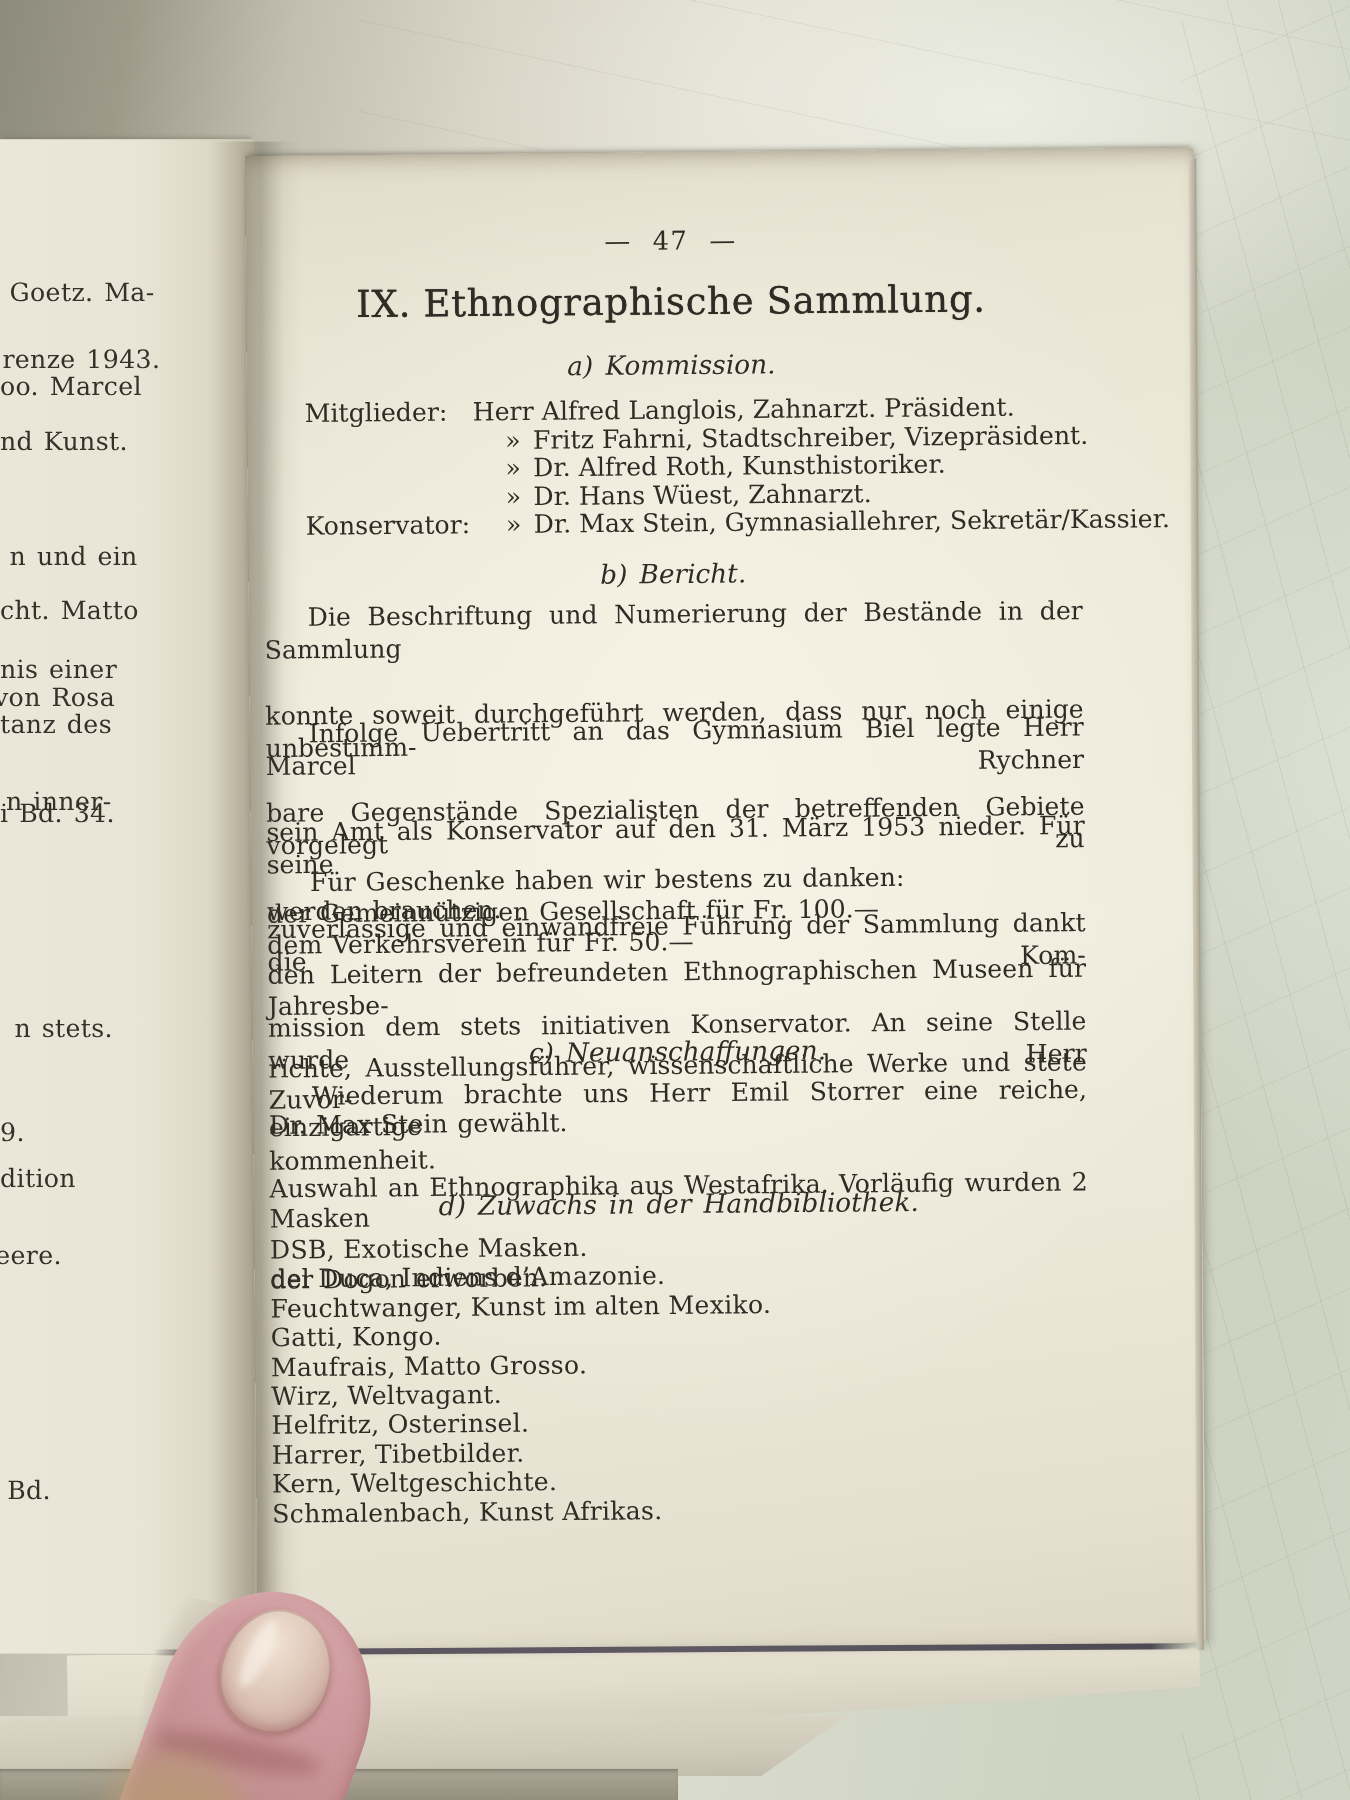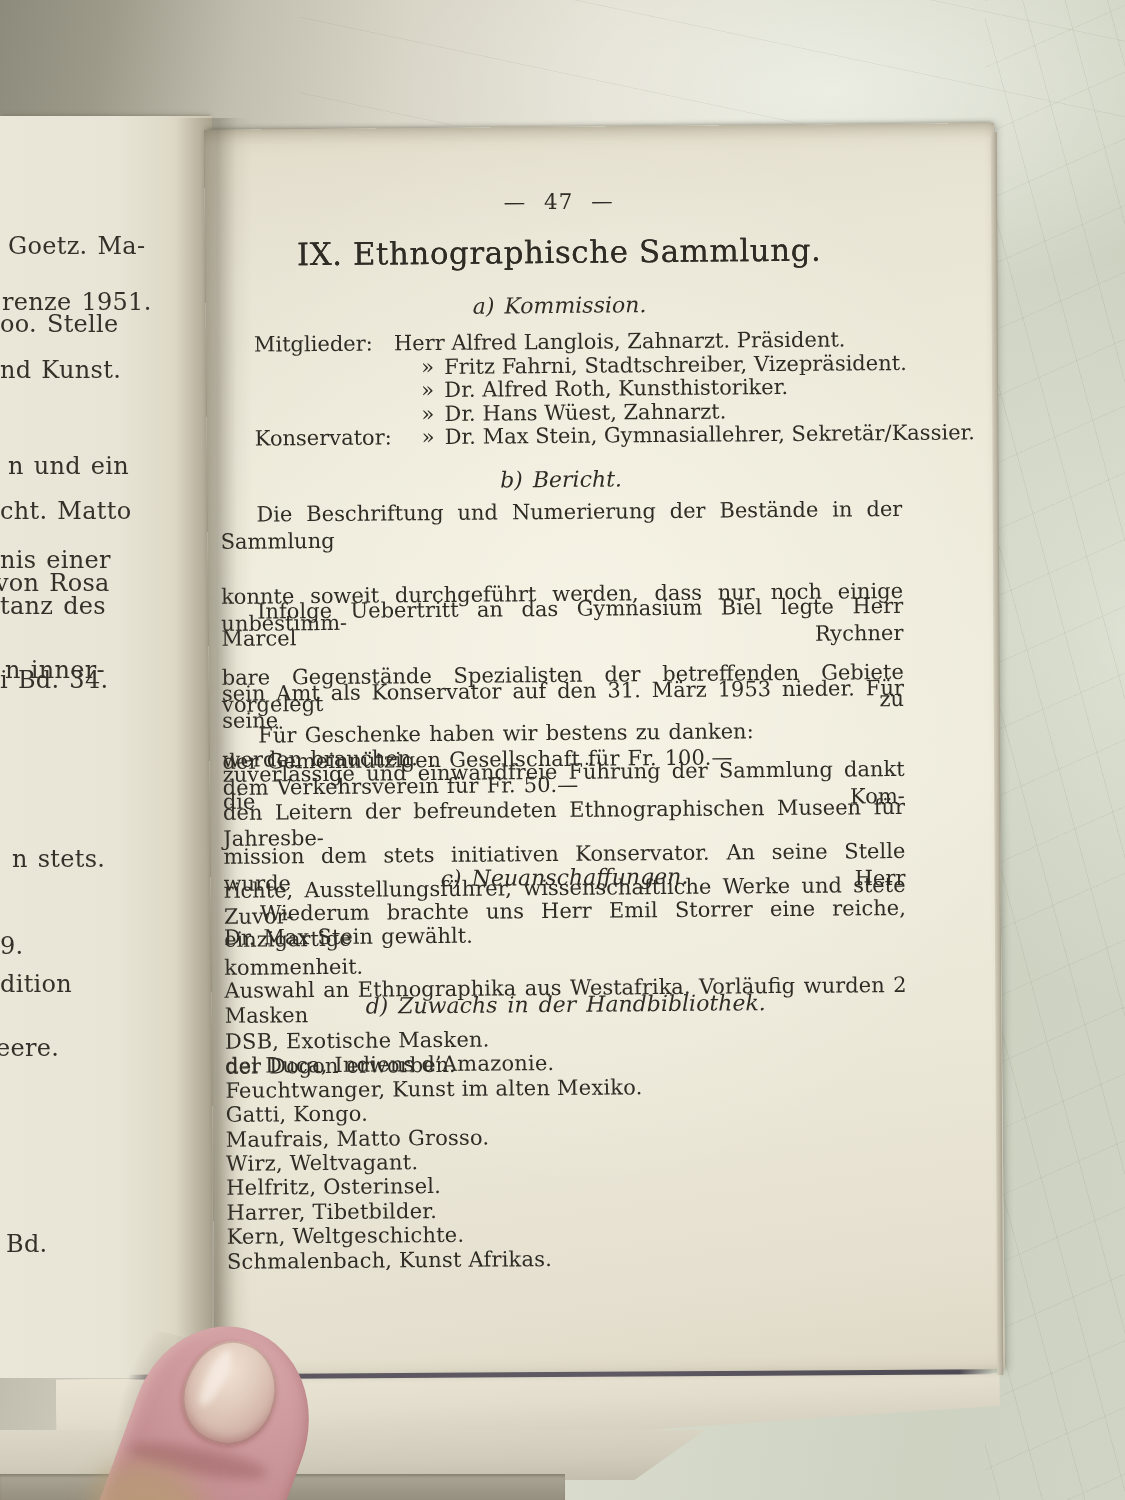--- a/index.html
+++ b/index.html
@@ -41,21 +41,21 @@
     background:linear-gradient(180deg,#aba696 0%,#958f80 100%);
     box-shadow:inset 0 3px 3px -1px #847f70;
   }
   
   .left-page{
     position:absolute; left:0; top:116px; width:212px; height:1262px;
     background:linear-gradient(90deg,#eae7d8 0%,#e8e5d6 55%,#ddd8c6 82%,#c6c0ac 100%);
     box-shadow:0 -3px 4px -2px rgba(110,105,88,.55);
   }
   .frag{
-    position:absolute; font-size:24px; color:#35312a; white-space:nowrap;
+    position:absolute; font-size:21px; color:#35312a; white-space:nowrap;
     letter-spacing:.3px; word-spacing:2px;
   }
   .right-page{
     position:absolute; left:204px; top:130px; width:790px; height:1246px;
     transform:rotate(-0.5deg); transform-origin:0 0;
     background:
       radial-gradient(ellipse 70% 55% at 48% 42%, rgba(255,252,240,.5), rgba(255,252,240,0) 80%),
       linear-gradient(173deg,#e1dcca 0%,#e9e5d5 12%,#edeada 30%,#efecdd 55%,#ebe7d7 76%,#e4dfce 92%,#ded8c6 100%);
     box-shadow:
       inset 14px 0 22px -10px rgba(95,85,60,.45),
@@ -142,22 +142,22 @@
 
   <div class="scratches-right"></div>
   <div class="scratches-top"></div>
 
   <div class="band-a"></div>
   <div class="band-b"></div>
   <div class="band-c"></div>
 
   <div class="left-page">
       <div class="frag" style="top: 116px; left: 8px;">Goetz. Ma-</div>
-      <div class="frag" style="top: 172px; left: 2px;">renze 1951.</div>
-      <div class="frag" style="top: 194px; left: 0px;">oo. Stelle</div>
+      <div class="frag" style="top: 172px; left: 2px;">renze 1943.</div>
+      <div class="frag" style="top: 194px; left: 0px;">oo. Marcel</div>
       <div class="frag" style="top: 240px; left: 0px;">nd Kunst.</div>
       <div class="frag" style="top: 336px; left: 8px;">n und ein</div>
       <div class="frag" style="top: 381px; left: 0px;">cht. Matto</div>
       <div class="frag" style="top: 430px; left: 0px;">nis einer</div>
       <div class="frag" style="top: 453px; left: -5px;">von Rosa</div>
       <div class="frag" style="top: 476px; left: 0px;">tanz des</div>
       <div class="frag" style="top: 518px; left: 0px; margin-top: 32px;">i Bd. 34.</div>
       <div class="frag" style="top: 540px; left: 5px;">n inner-</div>
       <div class="frag" style="top: 729px; left: 12px;">n stets.</div>
       <div class="frag" style="top: 816px; left: 0px;">9.</div>

